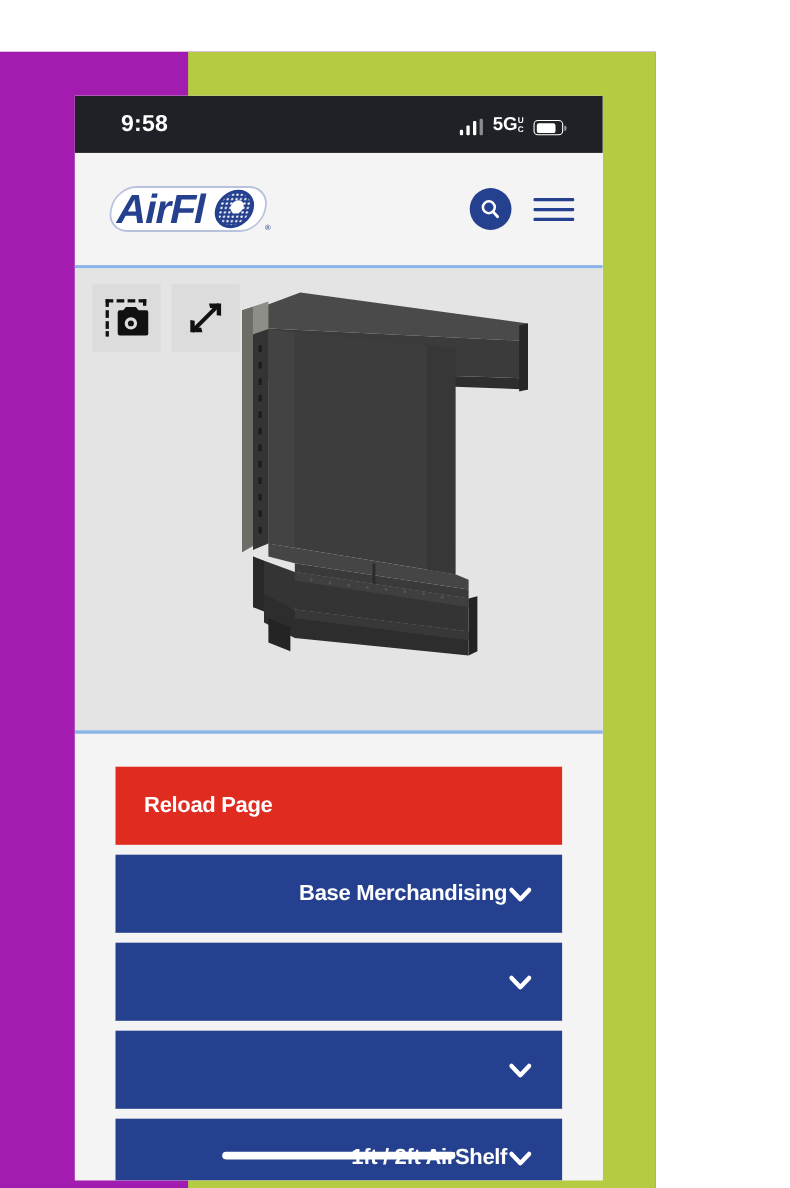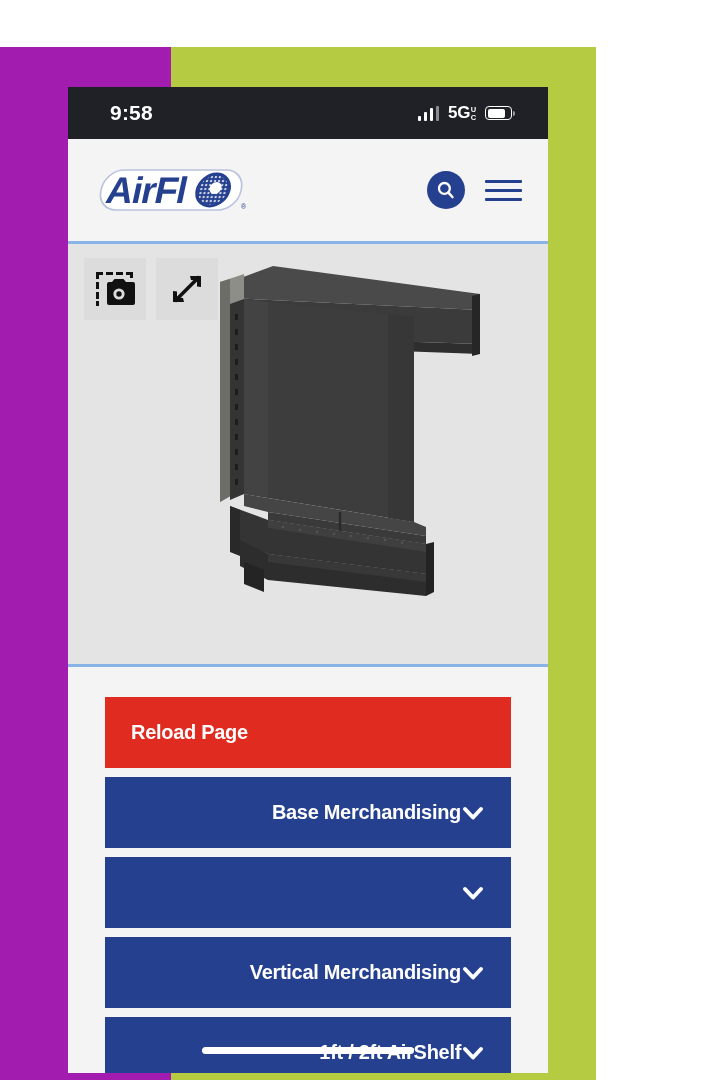--- a/index.html
+++ b/index.html
@@ -69,21 +69,21 @@
     box-sizing: border-box;
   }
   .status-time {
     color: #ffffff;
     font-size: 21px;
     font-weight: bold;
     letter-spacing: 0.2px;
   }
   .status-right {
     display: flex;
-    align-items: center;
+    align-items: flex-end;
     gap: 9px;
   }
   .signal {
     display: flex;
     align-items: flex-end;
     gap: 2.5px;
     height: 15px;
   }
   .signal i {
     display: block;
@@ -448,21 +448,20 @@
         </svg>
       </div>
 
       <div class="panel-btn blue">
         <svg class="chev" viewBox="0 0 24 24">
           <path d="M4 8 L12 16.5 L20 8" fill="none" stroke="#ffffff" stroke-width="4" stroke-linecap="round" stroke-linejoin="round"></path>
         </svg>
       </div>
 
       <div class="panel-btn blue">
-        <span>Vertical Merchandising</span>
         <svg class="chev" viewBox="0 0 24 24">
           <path d="M4 8 L12 16.5 L20 8" fill="none" stroke="#ffffff" stroke-width="4" stroke-linecap="round" stroke-linejoin="round"></path>
         </svg>
       </div>
 
       <div class="panel-btn blue">
         <span>1ft / 2ft AirShelf</span>
         <svg class="chev" viewBox="0 0 24 24">
           <path d="M4 8 L12 16.5 L20 8" fill="none" stroke="#ffffff" stroke-width="4" stroke-linecap="round" stroke-linejoin="round"></path>
         </svg>

